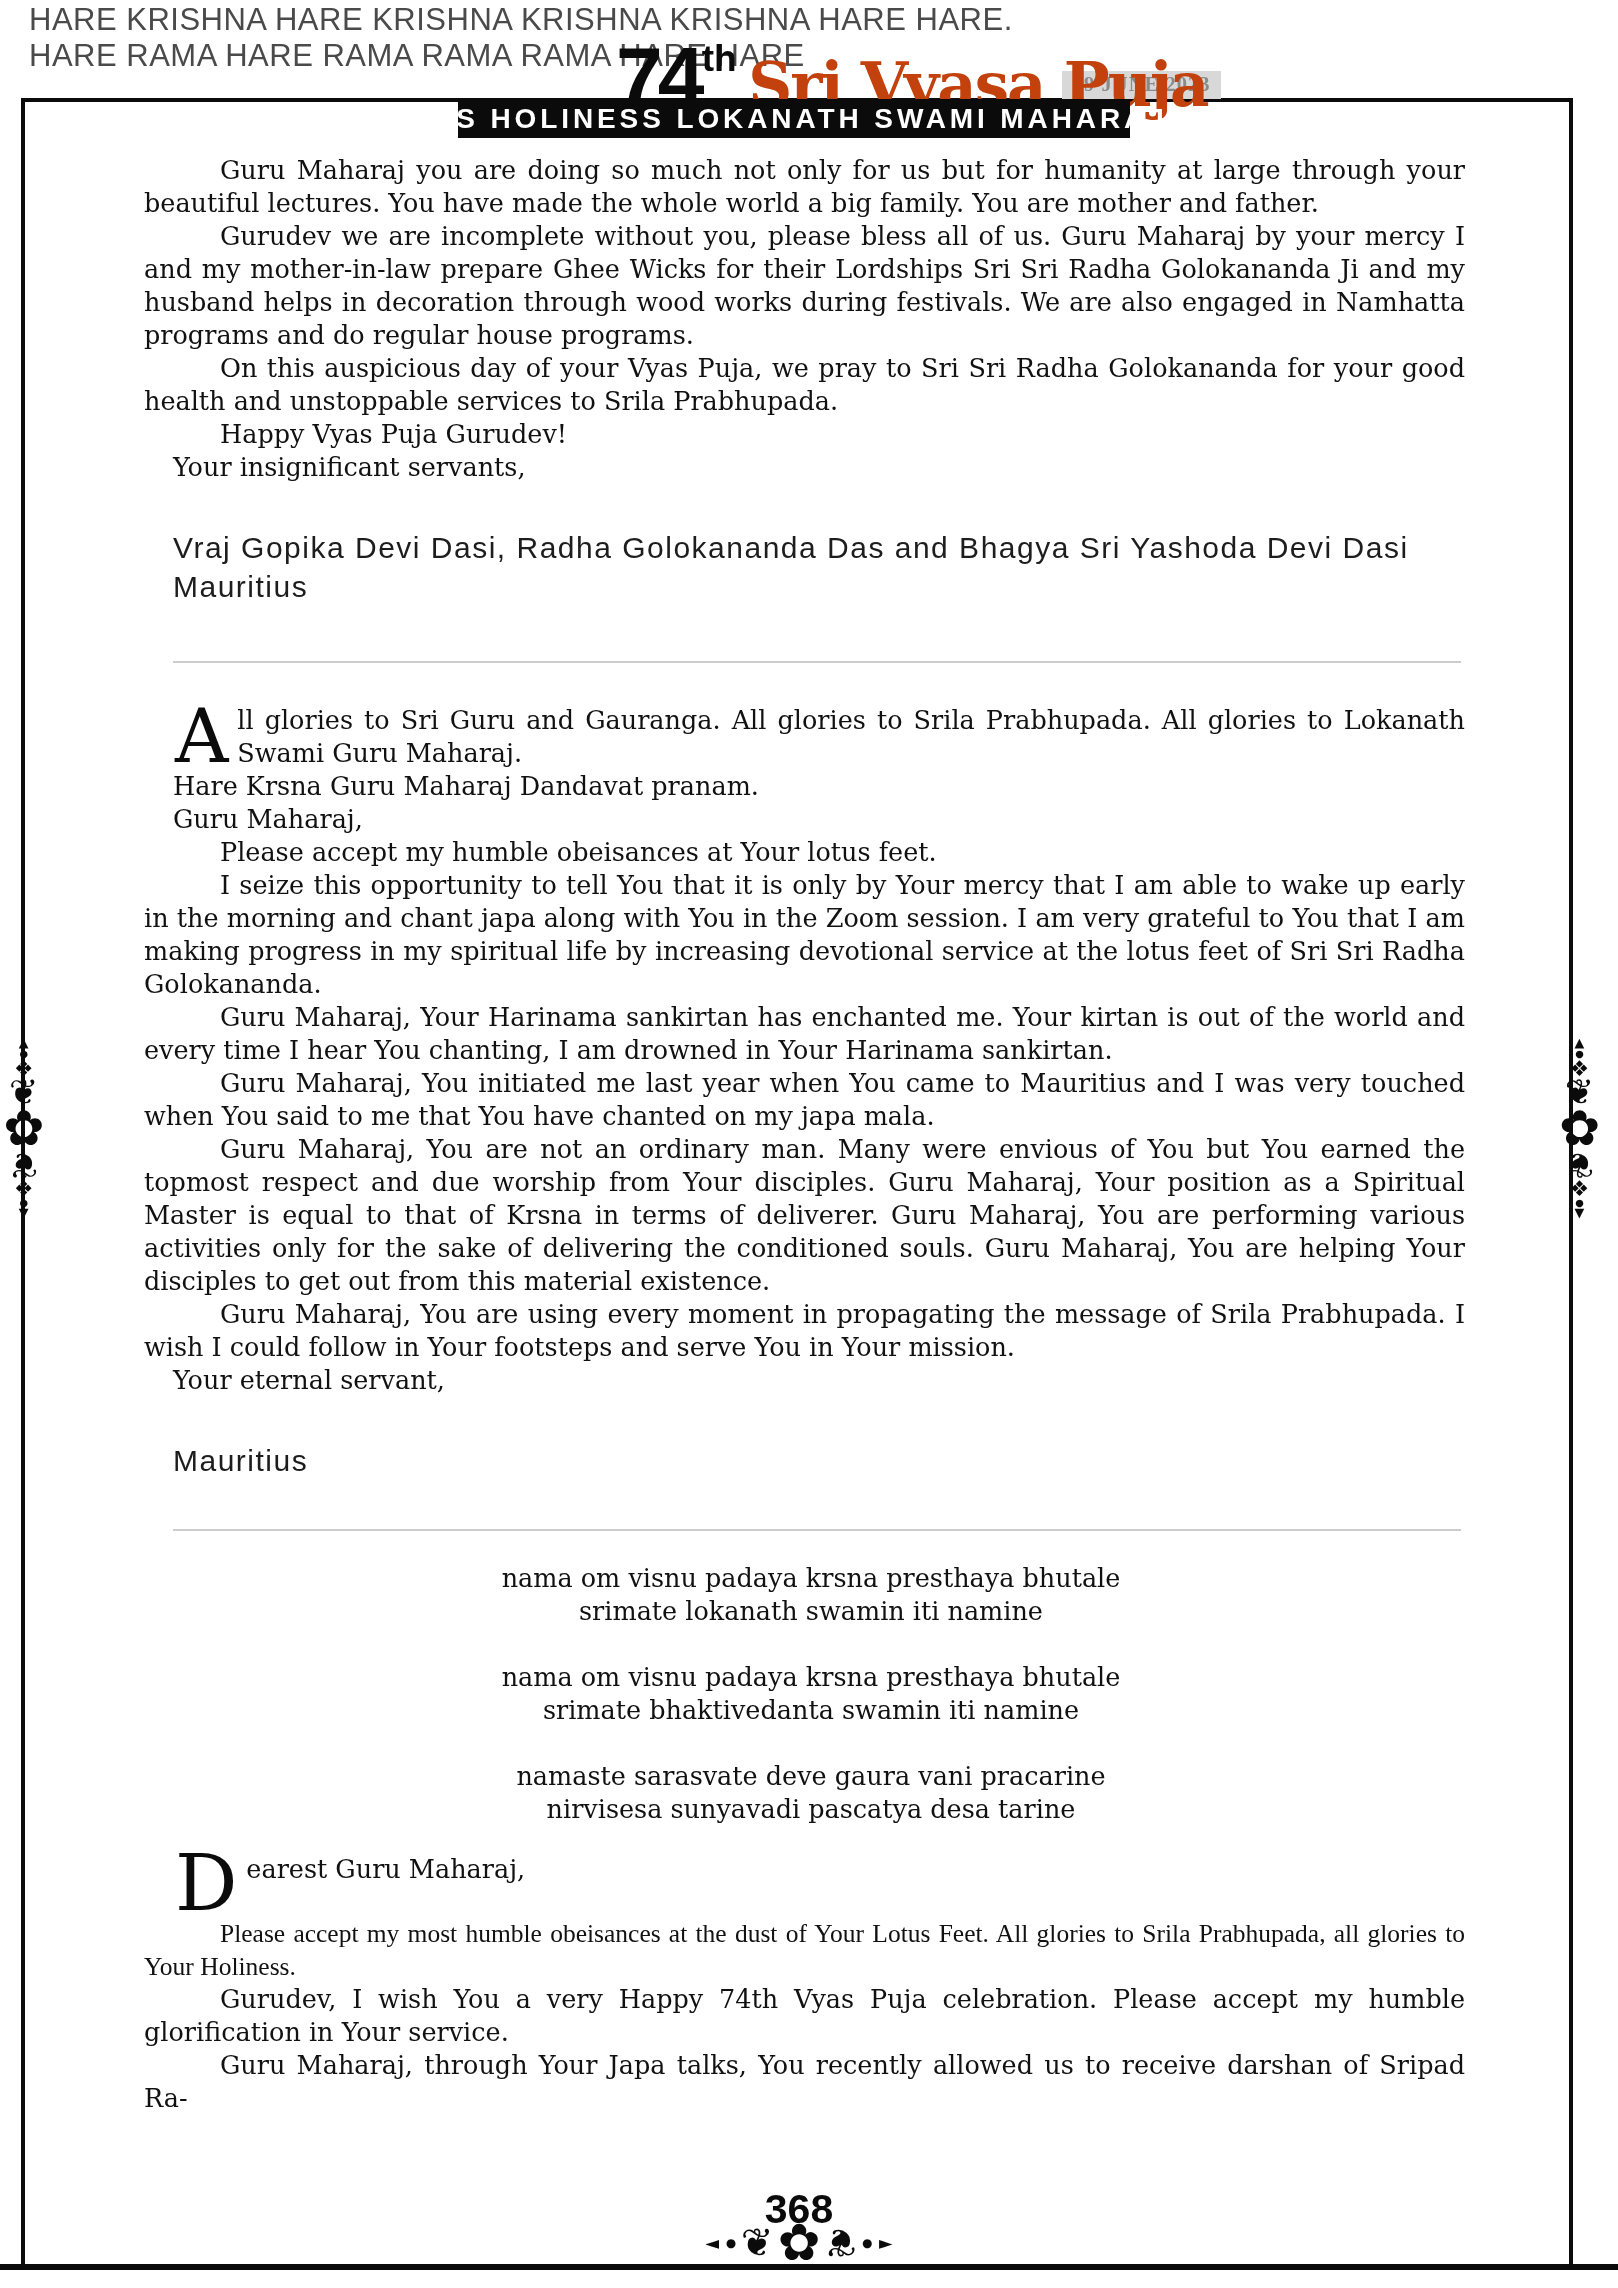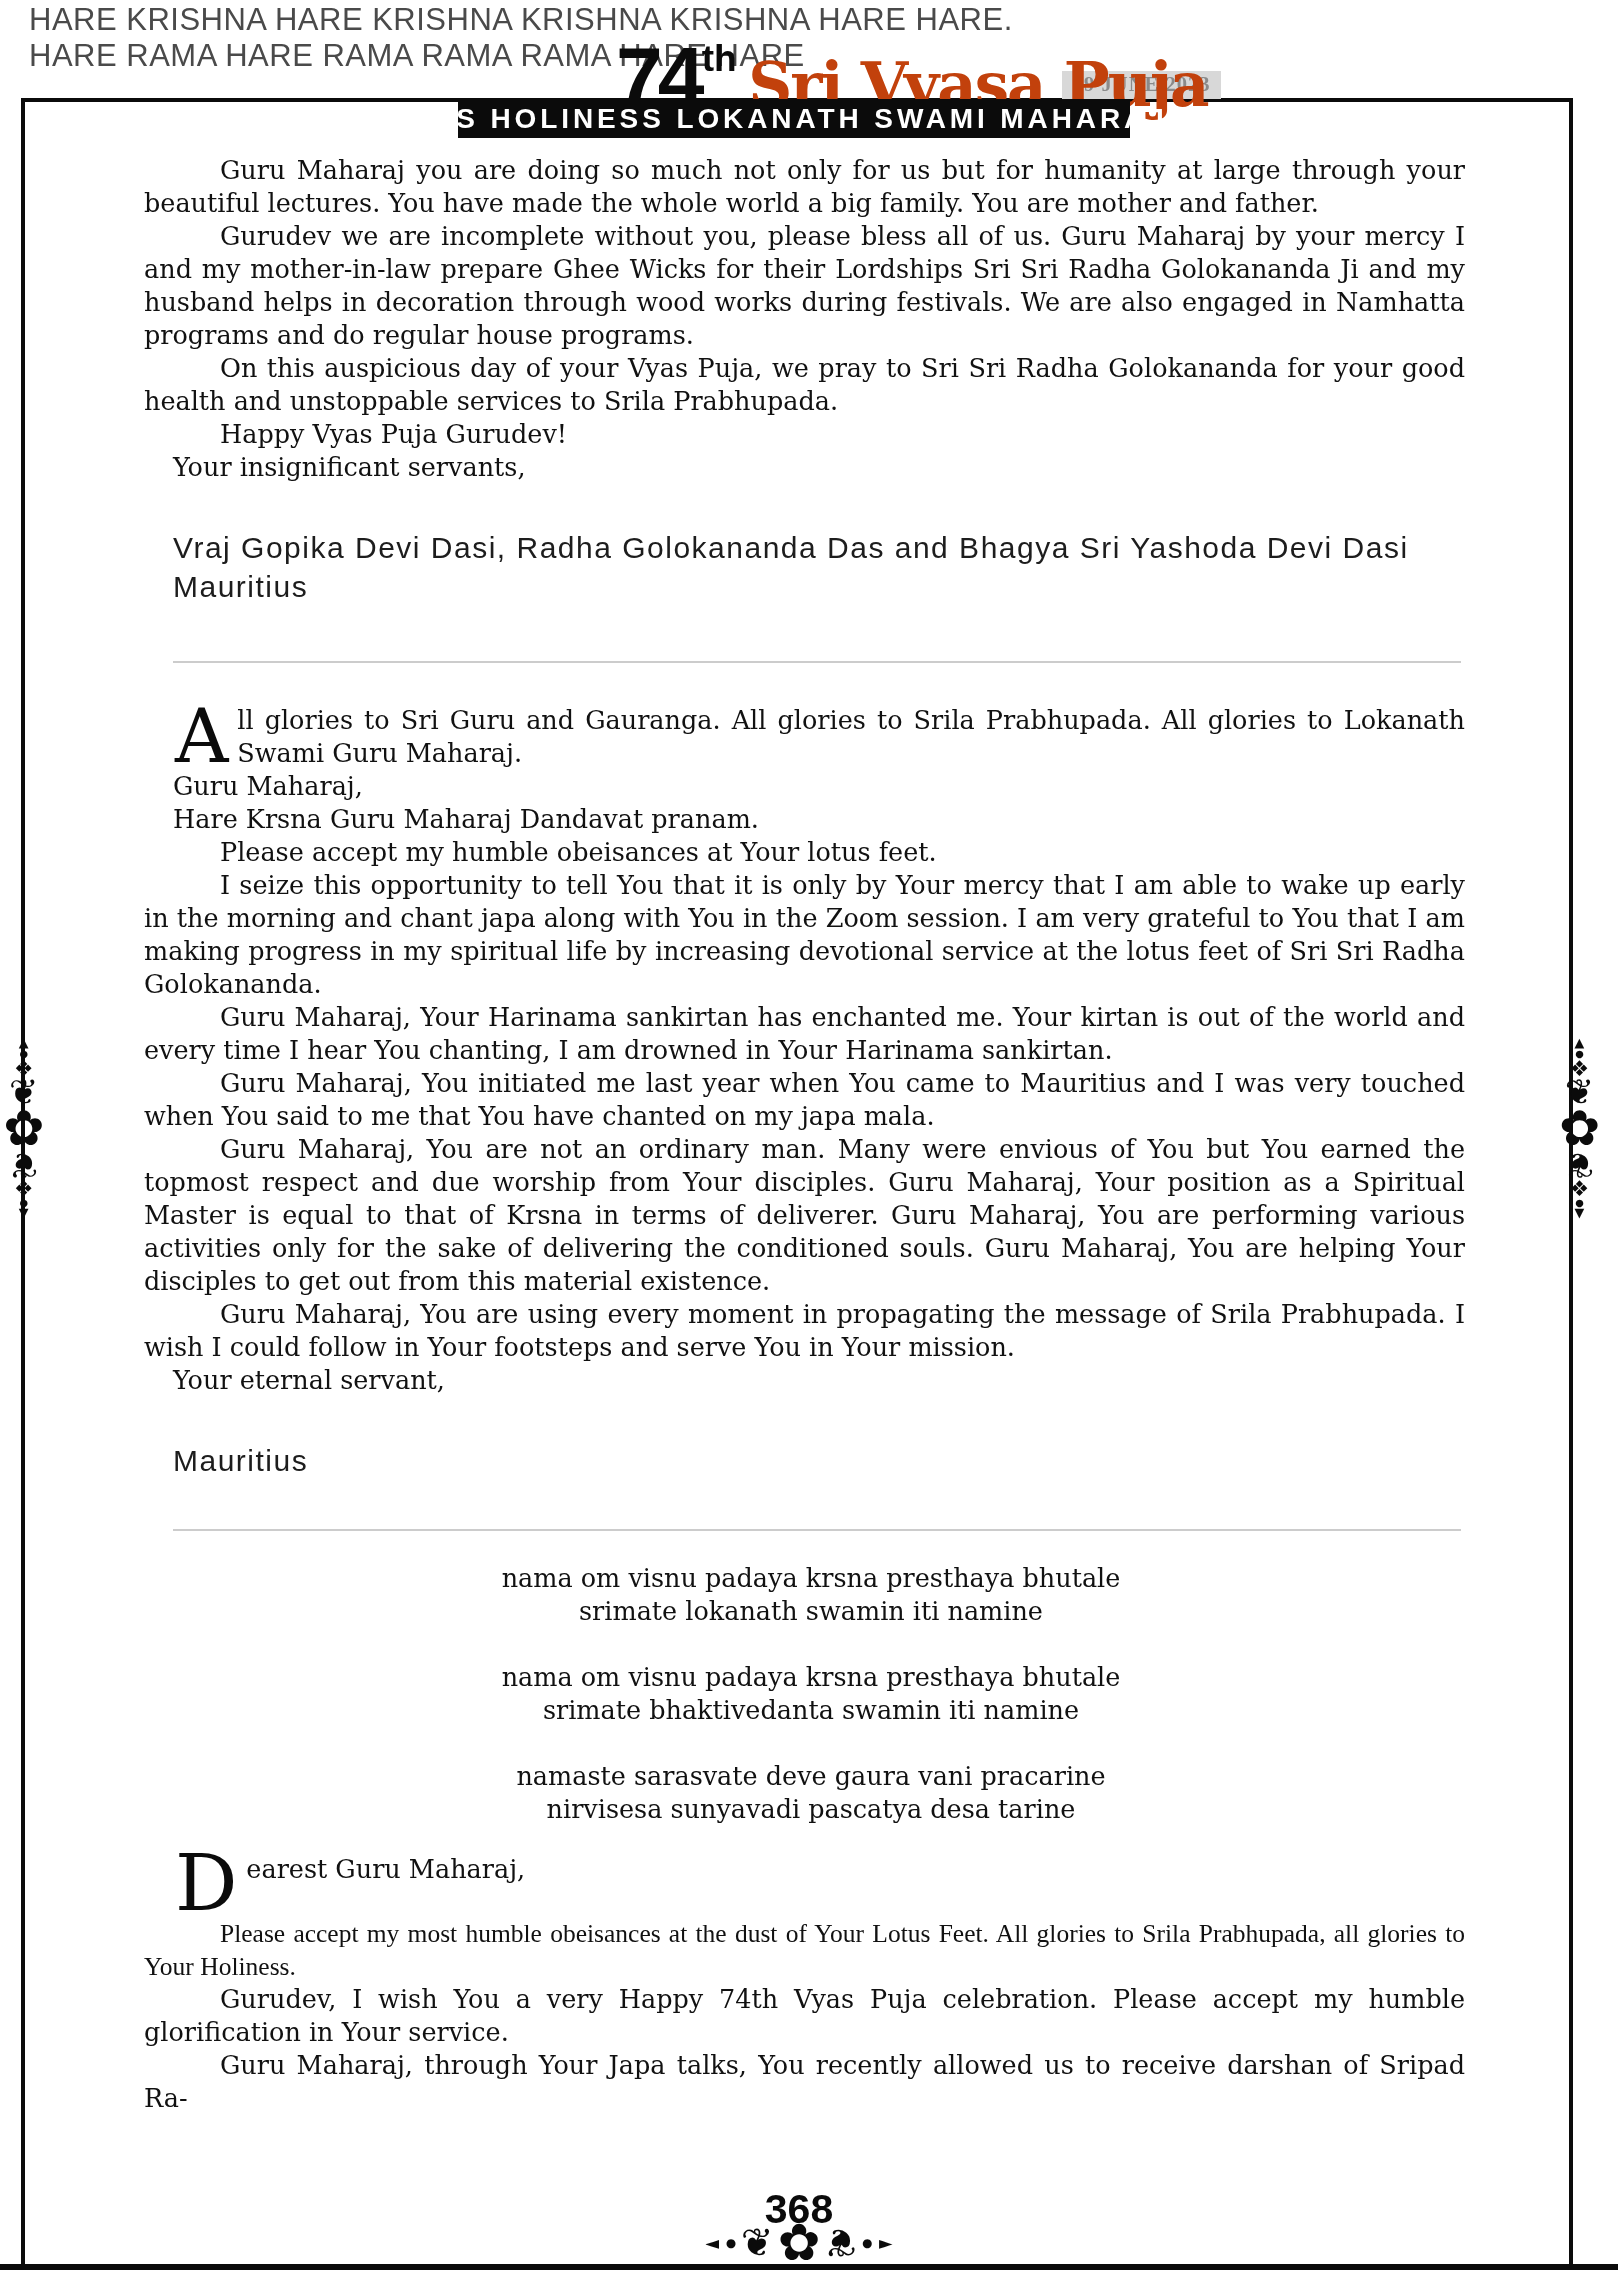--- a/index.html
+++ b/index.html
@@ -119,22 +119,22 @@
       <div class="sig">
         <div>Vraj Gopika Devi Dasi, Radha Golokananda Das and Bhagya Sri Yashoda Devi Dasi</div>
         <div>Mauritius</div>
       </div>
     </section>
 
     <hr class="divider">
 
     <section>
       <p><span class="dropcap">A</span><span>ll glories to Sri Guru and Gauranga. All glories to Srila Prabhupada. All glories to Lokanath Swami Guru Maharaj.</span></p>
+      <p class="mini">Hare Krsna Guru Maharaj Dandavat pranam.</p>
       <p class="mini">Guru Maharaj,</p>
-      <p class="mini">Hare Krsna Guru Maharaj Dandavat pranam.</p>
       <p class="indent">Please accept my humble obeisances at Your lotus feet.</p>
       <p class="indent">I seize this opportunity to tell You that it is only by Your mercy that I am able to wake up early in the morning and chant japa along with You in the Zoom session. I am very grateful to You that I am making progress in my spiritual life by increasing devotional service at the lotus feet of Sri Sri Radha Golokananda.</p>
       <p class="indent">Guru Maharaj, Your Harinama sankirtan has enchanted me. Your kirtan is out of the world and every time I hear You chanting, I am drowned in Your Harinama sankirtan.</p>
       <p class="indent">Guru Maharaj, You initiated me last year when You came to Mauritius and I was very touched when You said to me that You have chanted on my japa mala.</p>
       <p class="indent">Guru Maharaj, You are not an ordinary man. Many were envious of You but You earned the topmost respect and due worship from Your disciples. Guru Maharaj, Your position as a Spiritual Master is equal to that of Krsna in terms of deliverer. Guru Maharaj, You are performing various activities only for the sake of delivering the conditioned souls. Guru Maharaj, You are helping Your disciples to get out from this material existence.</p>
       <p class="indent">Guru Maharaj, You are using every moment in propagating the message of Srila Prabhupada. I wish I could follow in Your footsteps and serve You in Your mission.</p>
       <p class="mini">Your eternal servant,</p>
       <div class="sig">
         <div>Mauritius</div>
       </div>

